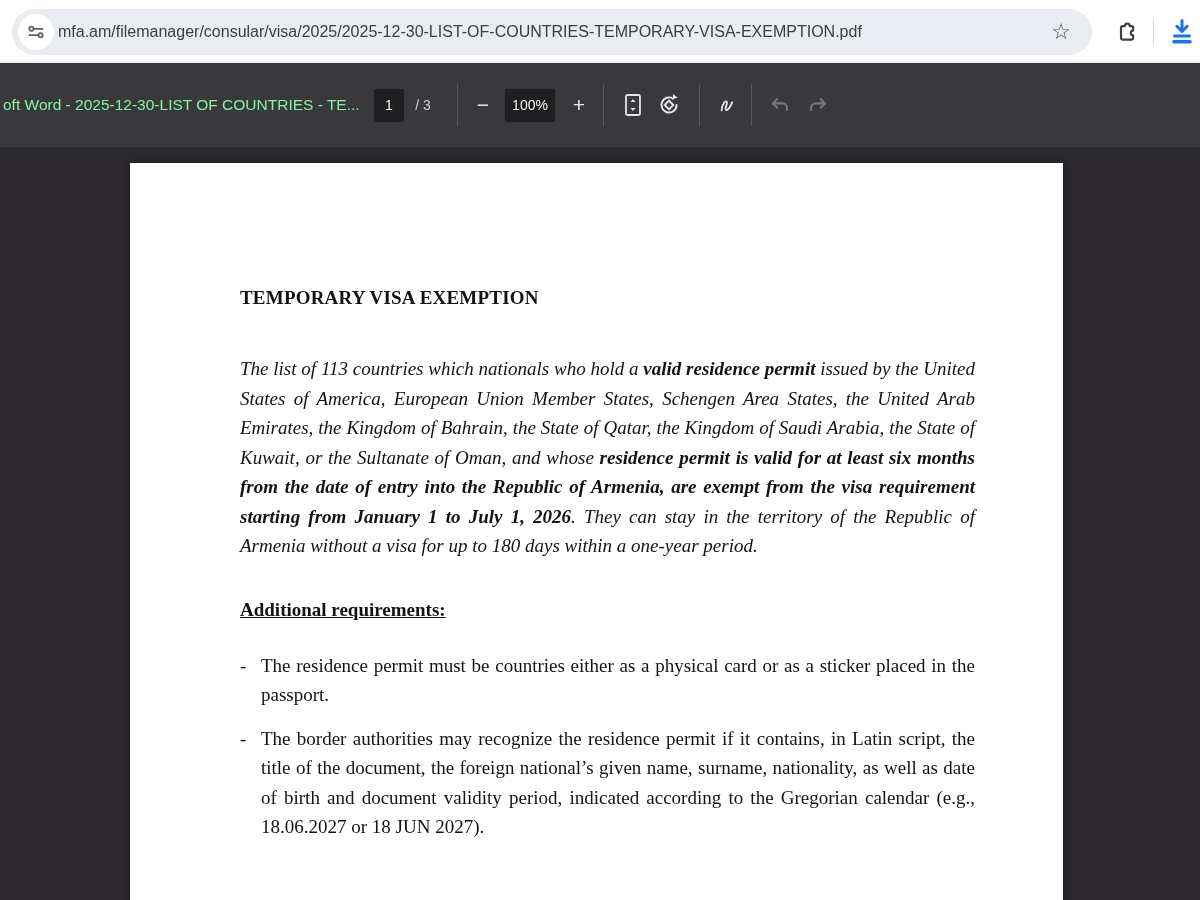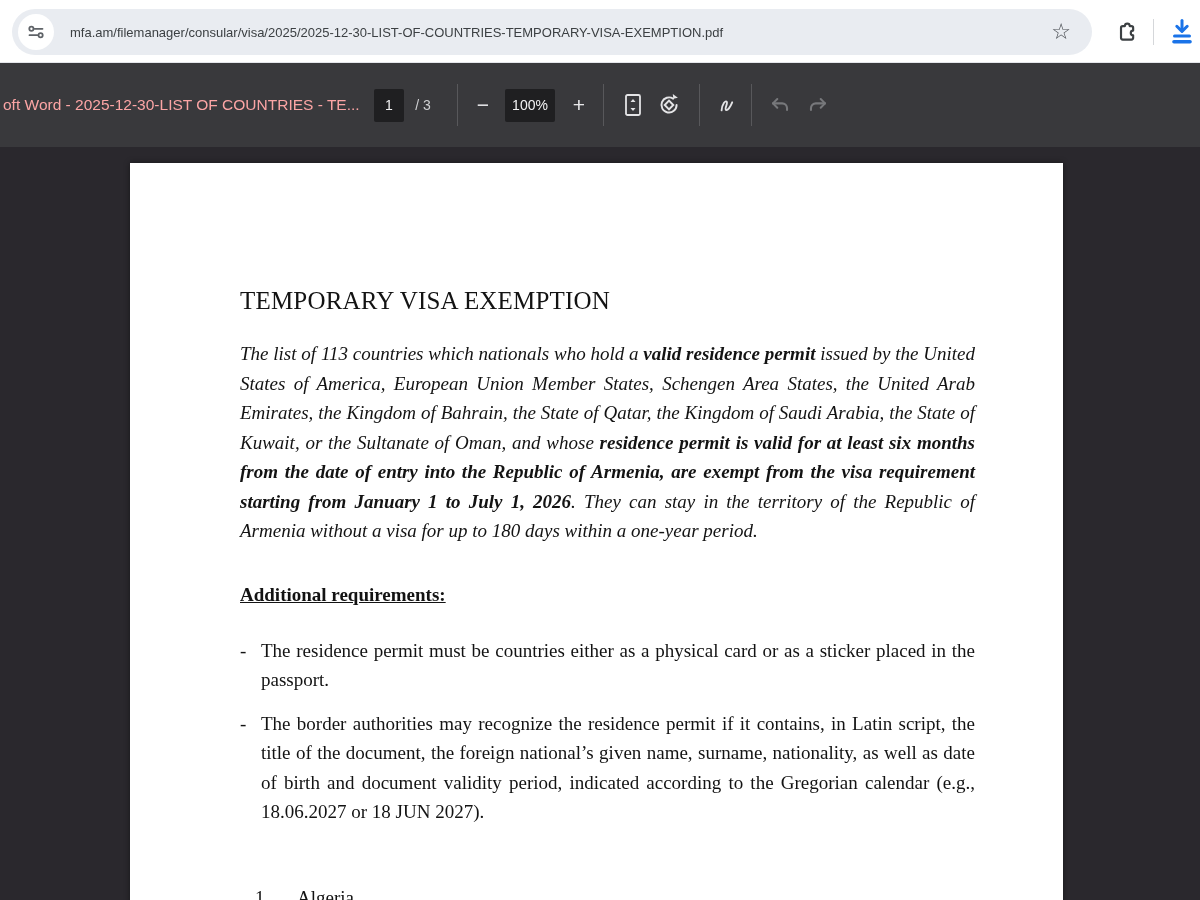--- a/index.html
+++ b/index.html
@@ -18,21 +18,21 @@
     position: absolute; left: 12px; top: 9px; width: 1080px; height: 46px;
     background: #e9ecf1; border-radius: 23px;
     display: flex; align-items: center; padding: 0 16px 0 6px;
   }
   .site-info-btn {
     width: 36px; height: 36px; border-radius: 50%; background: #ffffff;
     display: flex; align-items: center; justify-content: center;
     flex: none; cursor: pointer;
   }
   .url-text {
-    margin-left: 16px; font-size: 13px; color: #3c4043;
+    margin-left: 4px; font-size: 16px; color: #3c4043;
     white-space: nowrap; overflow: hidden; flex: 1;
   }
   .star-btn {
     flex: none; width: 30px; height: 30px;
     display: flex; align-items: center; justify-content: center;
     font-size: 22px; color: #474b50; cursor: pointer;
   }
   .strip-right {
     position: absolute; right: 0; top: 0; height: 63px;
     display: flex; align-items: center; gap: 14px; padding-right: 4px;
@@ -41,21 +41,21 @@
   .icon-btn { display: flex; align-items: center; justify-content: center; cursor: pointer; }
 
   
   .pdf-toolbar {
     position: absolute; left: 0; top: 63px; width: 1200px; height: 84px;
     background: #39393c;
   }
   .pdf-title {
     position: absolute; left: 3px; top: 0; height: 84px;
     display: flex; align-items: center;
-    color: #fca5a5; font-size: 15.5px; white-space: nowrap;
+    color: #86efac; font-size: 15.5px; white-space: nowrap;
   }
   .tb-item { position: absolute; top: 0; height: 84px; display: flex; align-items: center; justify-content: center; }
   .chip {
     background: #1f1f21; color: #f3f3f4; font-size: 14px;
     height: 33px; display: flex; align-items: center; justify-content: center;
     border-radius: 2px; cursor: text;
   }
   .page-chip { left: 374px; width: 30px; }
   .page-total { left: 406px; width: 34px; color: #cfd0d2; font-size: 14px; }
   .tb-sep { width: 1px; height: 42px; background: #58585b; }
@@ -74,22 +74,22 @@
     position: absolute; left: 0; top: 147px; width: 1200px; height: 753px;
     background: #2a282d; overflow: hidden;
   }
   .pdf-page {
     position: absolute; left: 130px; top: 16px; width: 933px; height: 780px;
     background: #ffffff; box-shadow: 0 0 6px rgba(0,0,0,0.45);
     padding: 124px 88px 0 110px;
     font-family: "Liberation Serif", serif; color: #131313;
   }
   .doc-heading {
-    font-size: 25px; font-weight: normal; letter-spacing: 0.2px;
-    margin-bottom: 24px;
+    font-size: 19px; font-weight: bold; letter-spacing: 0.2px;
+    margin-bottom: 45px;
   }
   .doc-para {
     font-size: 19px; line-height: 29.5px; text-align: justify; font-style: italic;
   }
   .doc-para .b { font-weight: bold; }
   .doc-subheading {
     margin-top: 38px; font-size: 19px; font-weight: bold; text-decoration: underline;
   }
   .doc-bullets { margin-top: 30px; }
   .doc-bullet { display: flex; margin-bottom: 14px; }

